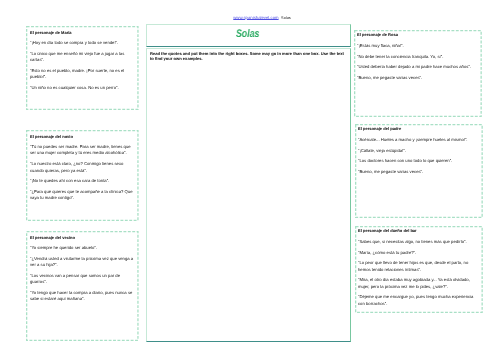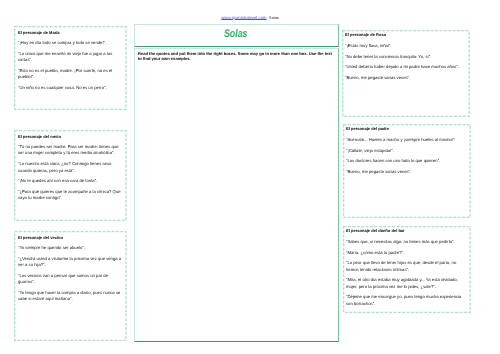--- a/index.html
+++ b/index.html
@@ -6,21 +6,21 @@
   * { -webkit-font-smoothing:antialiased; -moz-osx-font-smoothing:grayscale; }
   body {
     width:500px; height:354px;
     background:#ffffff;
     font-family:"Liberation Sans", sans-serif;
     -webkit-font-smoothing:antialiased;
     text-rendering:geometricPrecision;
     overflow:hidden;
     position:relative;
   }
-  .page { position:absolute; left:0; top:0; width:400px; height:354px; background:#fff; }
+  .page { position:absolute; left:12px; top:0; width:400px; height:354px; background:#fff; }
 
   
   .hdr { will-change:transform; position:absolute; left:0; top:12.15px; width:500px; text-align:center;
          line-height:6px; white-space:nowrap; }
   .hdr .lnk { color:#4f4fe3; text-decoration:underline; text-underline-offset:-0.1px; font-size:4.27px; }
   .hdr .suffix { color:#232323; margin-left:2.5px; font-size:3.85px; }
 
   
   .title-box { position:absolute; left:133.6px; top:23.8px; width:205.4px; height:23.2px;
                border:0.9px solid #c6e9d7; border-right:1.9px solid #78c7a0;

